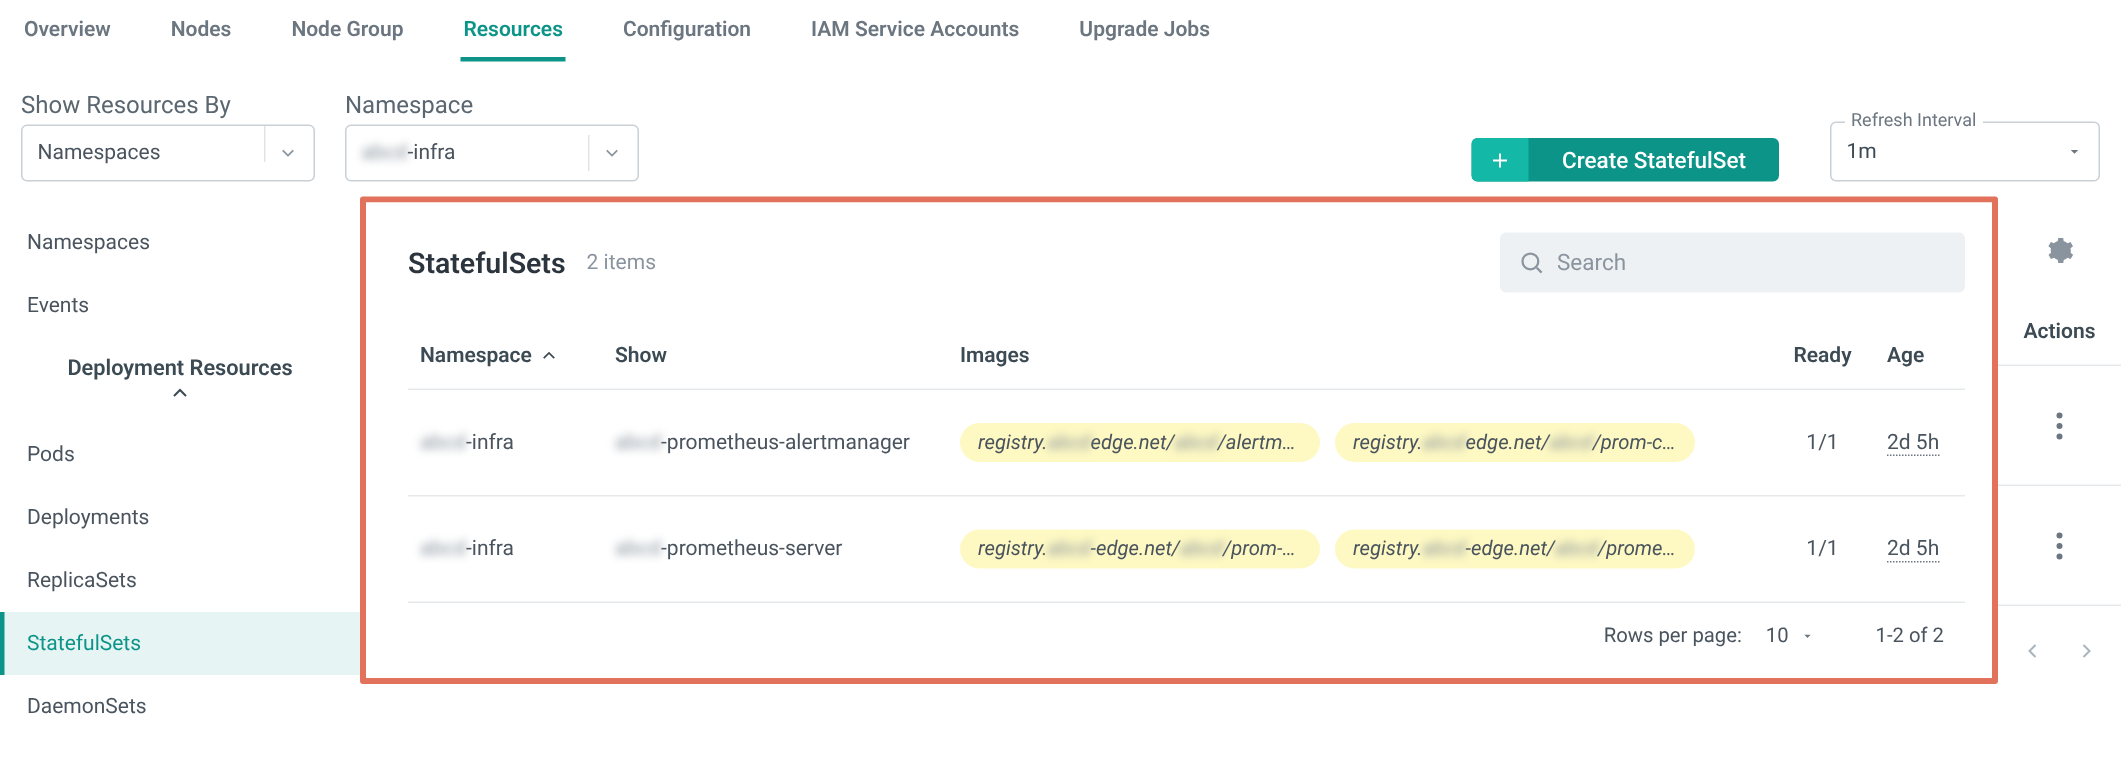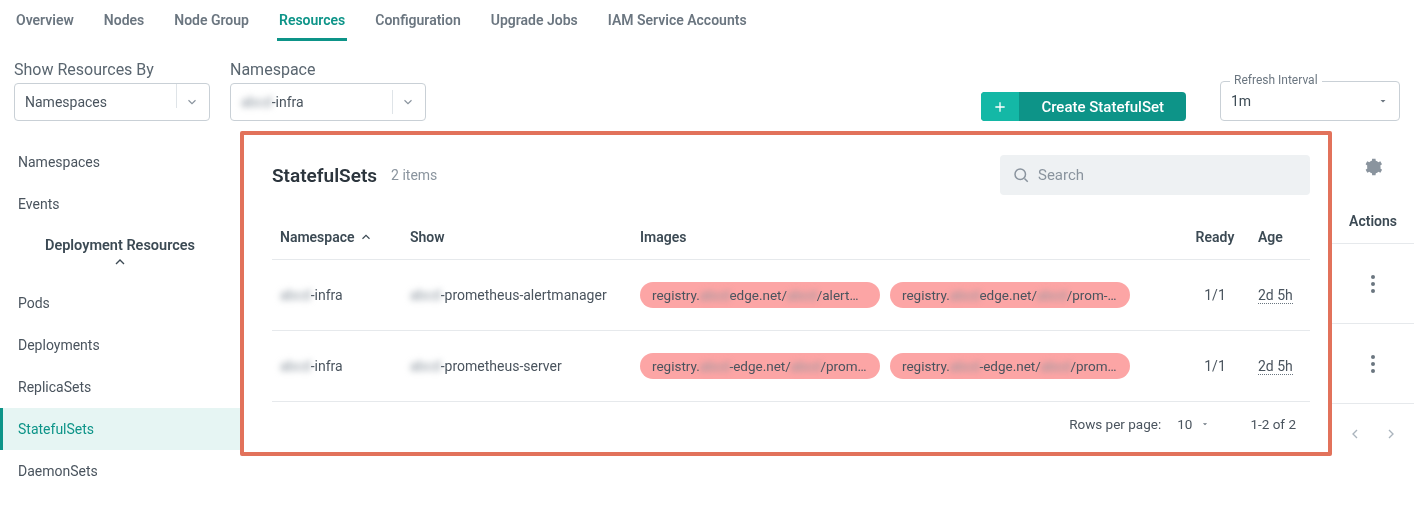--- a/index.html
+++ b/index.html
@@ -1,19 +1,19 @@
 <!DOCTYPE html>
 <html><head>
 <meta charset="utf-8">
 <style>
   * { box-sizing: border-box; margin: 0; padding: 0; font-family: -apple-system, BlinkMacSystemFont, "Segoe UI", Roboto, Helvetica, Arial, sans-serif; }
   body { background: #fff; color: #3c4a54; font-size: 14px; width: 1414px; }
 
   
-  .tabs { display: flex; gap: 26px; padding: 8px 14px 0 14px; border-bottom: 1px solid transparent; }
+  .tabs { display: flex; gap: 36px; padding: 8px 14px 0 14px; border-bottom: 1px solid transparent; }
   .tab { color: #6b7680; font-weight: 600; font-size: 14px; padding: 4px 2px 10px 2px; cursor: pointer; }
   .tab.active { color: #0d9488; border-bottom: 3px solid #0d9488; }
 
   
   .filters { display: flex; align-items: flex-end; padding: 18px 14px 10px 14px; gap: 20px; }
   .field { display: flex; flex-direction: column; }
   .field-label { font-size: 16px; color: #5a6670; margin-bottom: 4px; }
   .select { display: flex; align-items: center; justify-content: space-between; border: 1px solid #c9d0d6; border-radius: 4px; height: 38px; padding: 0 10px; color: #4a545e; background: #fff; min-width: 150px; }
   .select .value { flex: 1; }
   .chev { width: 14px; height: 14px; fill: none; stroke: #8a949e; stroke-width: 2; }
@@ -41,21 +41,21 @@
   .panel-count { font-size: 14px; color: #8a949e; }
   .search { margin-left: auto; background: #eef1f3; border-radius: 4px; height: 40px; width: 310px; display:flex; align-items:center; padding: 0 12px; gap: 8px; }
   .search input { border: none; background: transparent; outline: none; font-size: 15px; color: #a16207; flex:1; }
   .search input::placeholder { color: #8a949e; }
 
   table { width: 100%; border-collapse: collapse; }
   th { text-align: left; font-weight: 600; font-size: 14px; color: #3c4a54; padding: 10px 8px 14px 8px; }
   tbody tr { border-top: 1px solid #e6e9ec; }
   td { padding: 22px 8px; vertical-align: middle; font-size: 14px; color: #4a545e; }
   .blur { filter: blur(3px); display:inline-block; color:#8a949e; }
-  .chip { display:inline-block; background: #fca5a5; color: #4a545e; border-radius: 14px; padding: 5px 12px; font-size: 13.5px; margin-right: 10px; max-width: 240px; white-space: nowrap; overflow:hidden; text-overflow:ellipsis; vertical-align:middle; }
+  .chip { display:inline-block; background: #fef9c3; color: #4a545e; border-radius: 14px; padding: 5px 12px; font-size: 13.5px; margin-right: 10px; max-width: 240px; white-space: nowrap; overflow:hidden; text-overflow:ellipsis; vertical-align:middle;font-style:italic; }
   .dotted { border-bottom: 1px dotted #6b7680; }
   .center { text-align: center; }
 
   .footer { display:flex; align-items:center; justify-content:flex-end; gap: 20px; padding: 14px 10px; border-top: 1px solid #e6e9ec; font-size: 13.5px; color: #4a545e; }
   .rpp { display:flex; align-items:center; gap:8px; }
   .tri { width:10px; height:10px; fill:#6b7680; }
 
   .right-col { width: 82px; display:flex; flex-direction:column; }
   .gear-row { height: 72px; display:flex; align-items:center; justify-content:center; }
   .gear { width:20px; height:20px; fill:#8a949e; cursor:pointer; }
@@ -68,22 +68,22 @@
 </style>
 </head>
 <body>
 
 <div class="tabs" id="tabs">
     <div class="tab">Overview</div>
     <div class="tab">Nodes</div>
     <div class="tab">Node Group</div>
     <div class="tab active">Resources</div>
     <div class="tab">Configuration</div>
+    <div class="tab">IAM Service Accounts</div>
     <div class="tab">Upgrade Jobs</div>
-    <div class="tab">IAM Service Accounts</div>
   </div>
 
 <div class="filters">
   <div class="field">
     <span class="field-label">Show Resources By</span>
     <div class="select" style="width:196px">
       <span class="value">Namespaces</span>
       <span class="divider-v" style="height:24px;width:1px;background:#dfe4e8;margin:0 8px"></span>
       <svg class="chev" viewBox="0 0 24 24">
           <polyline points="6 9 12 15 18 9"></polyline>

